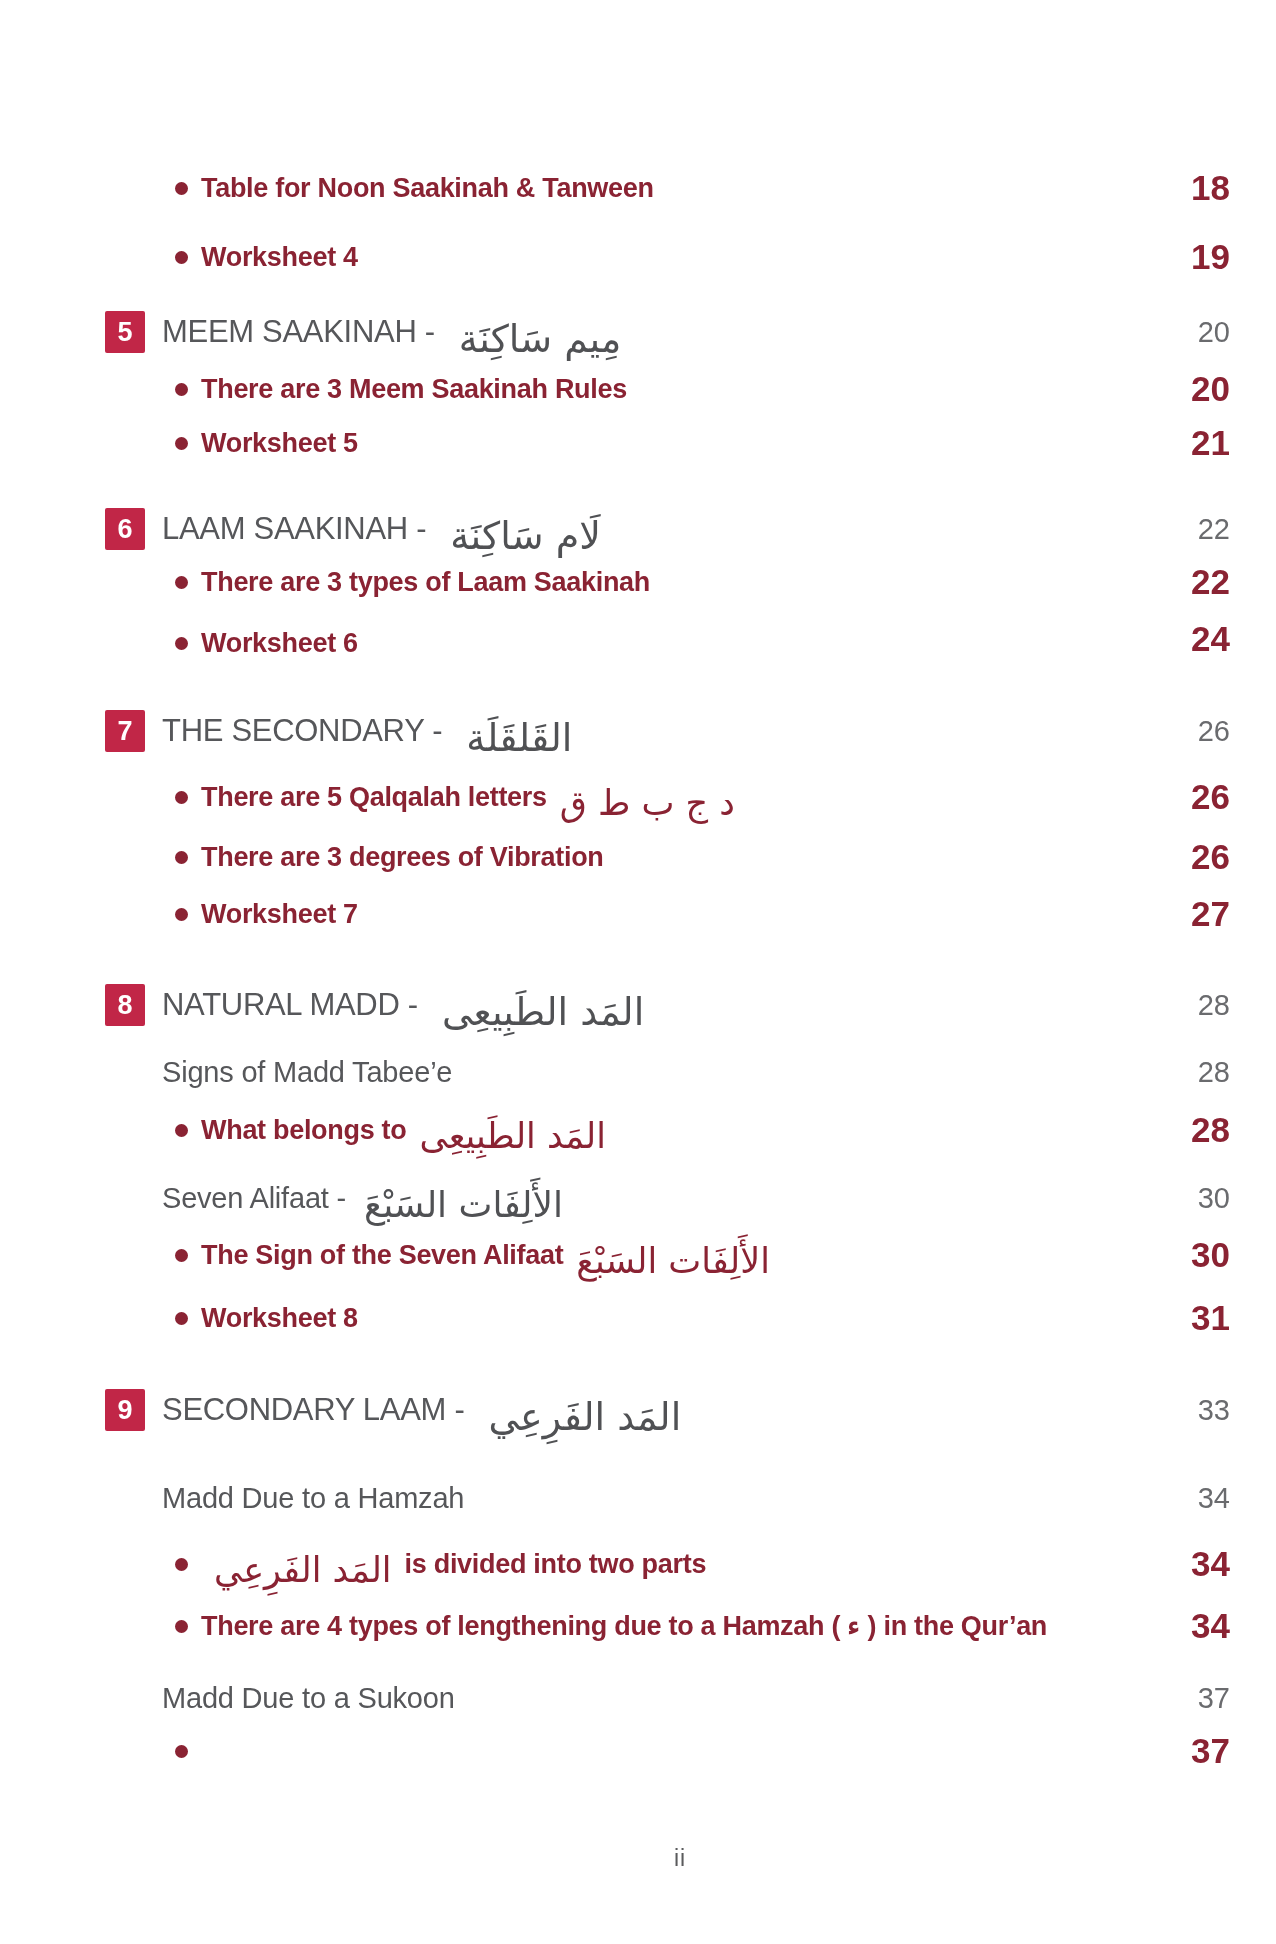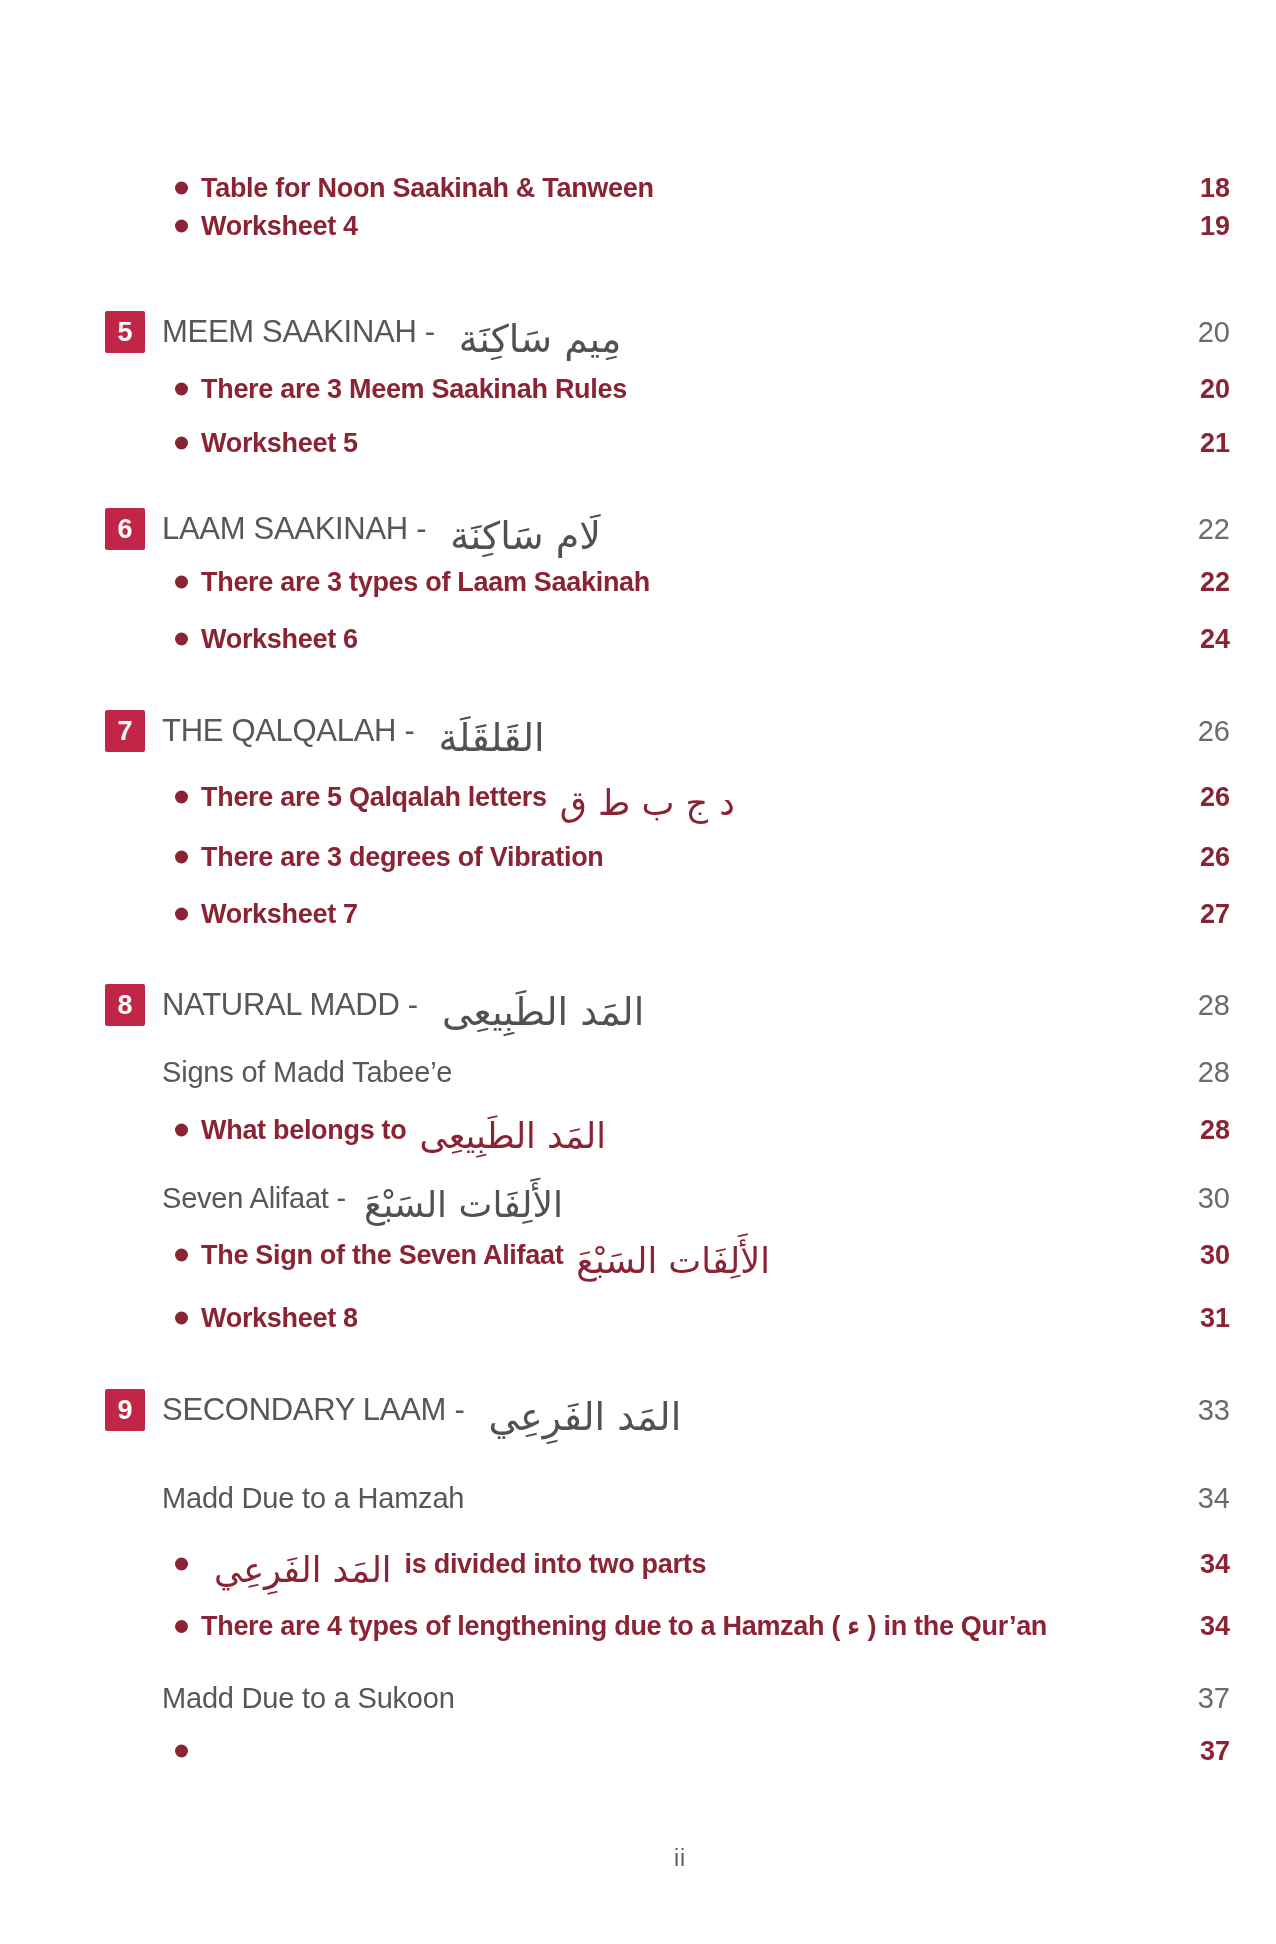--- a/index.html
+++ b/index.html
@@ -61,41 +61,41 @@
   .row.subheader .seg-en{
     font-size:29px;color:#56575a;letter-spacing:-0.2px;
   }
   .row.subheader .seg-ar{
     font-size:36px;color:#505154;margin:0 18px;
     position:relative;top:7px;line-height:1;
   }
 
   
   .page-num{margin-left:20px;flex:0 0 auto;text-align:right;}
-  .page-num.maroon{font-size:27px;font-weight:bold;color:#8a2333;}
+  .page-num.maroon{font-size:35px;font-weight:bold;color:#8a2333;}
   .page-num.gray{font-size:29px;font-weight:normal;color:#6a6b6e;}
 
   .footer{
     position:absolute;left:640px;top:1845px;width:80px;
     text-align:center;font-size:23px;color:#5a5b5d;letter-spacing:1px;
   }
 </style>
 </head>
 <body>
 
 <div class="page">
   <div class="rows">
       <div class="row bullet" style="top: 188px;">
         <div class="left">
           <span class="dot"></span>
           <span class="seg-en">Table for Noon Saakinah &amp; Tanween</span>
         </div>
         <span class="page-num maroon">18</span>
       </div>
-      <div class="row bullet" style="top: 226px;">
+      <div class="row bullet" style="top: 257px;">
         <div class="left">
           <span class="dot"></span>
           <span class="seg-en">Worksheet 4</span>
         </div>
         <span class="page-num maroon">19</span>
       </div>
       <div class="row section" style="top: 332px;">
         <div class="left">
           <span class="badge">5</span>
           <span class="title">MEEM SAAKINAH -</span>
@@ -135,21 +135,21 @@
       <div class="row bullet" style="top: 639px; align-items: flex-end;">
         <div class="left">
           <span class="dot"></span>
           <span class="seg-en">Worksheet 6</span>
         </div>
         <span class="page-num maroon">24</span>
       </div>
       <div class="row section" style="top: 731px;">
         <div class="left">
           <span class="badge">7</span>
-          <span class="title">THE QALQALAH -</span>
+          <span class="title">THE SECONDARY -</span>
           <span class="ar">القَلقَلَة</span>
         </div>
         <span class="page-num gray">26</span>
       </div>
       <div class="row bullet" style="top: 797px;">
         <div class="left">
           <span class="dot"></span>
           <span class="seg-en">There are 5 Qalqalah letters</span>
           <span class="seg-ar ar">د ج ب ط ق</span>
         </div>

